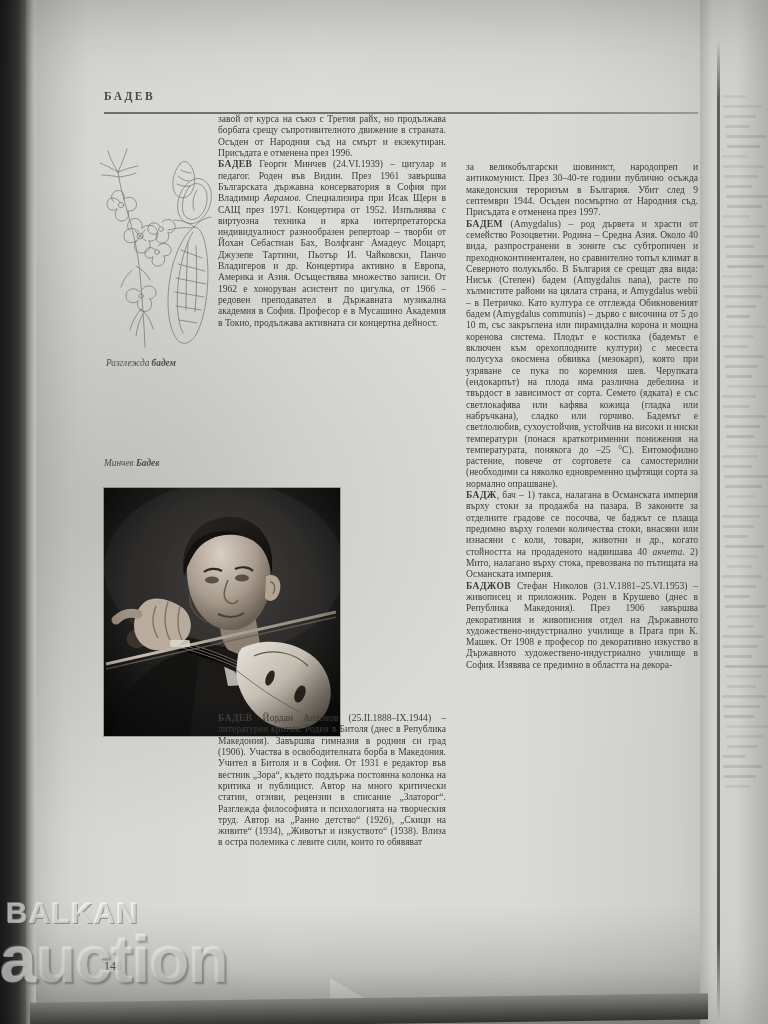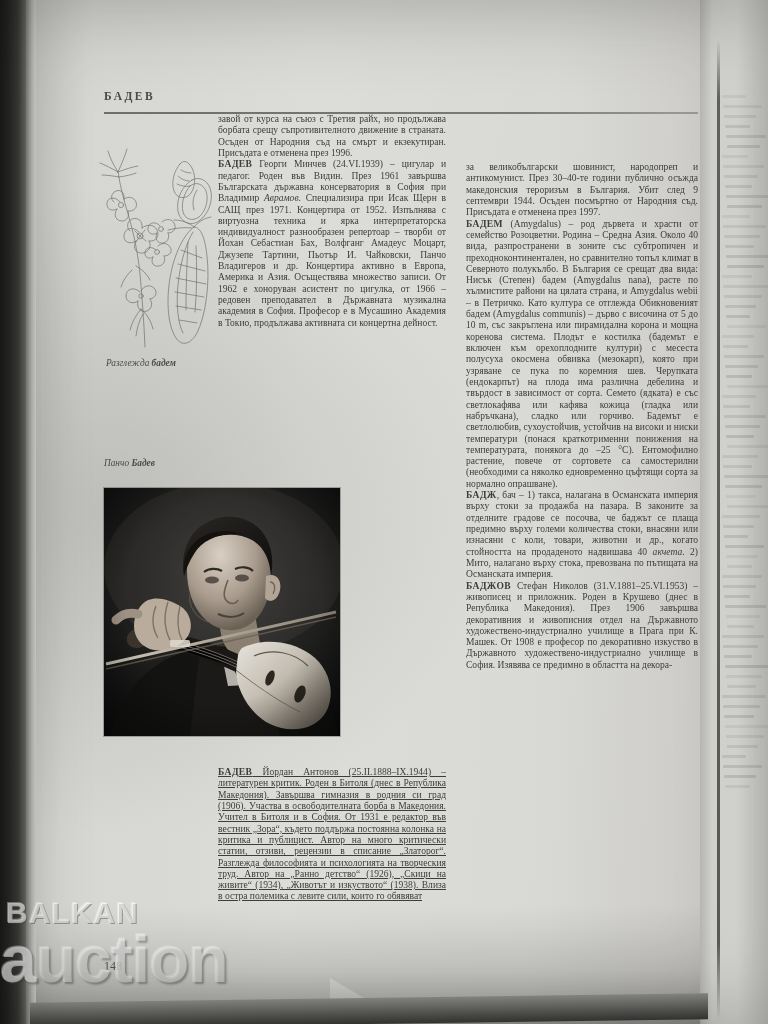--- a/index.html
+++ b/index.html
@@ -232,21 +232,21 @@
           <path d="M70 88 C78 86 86 85 94 86"></path>
         </g>
       </g>
     </svg>
   </div>
   <div class="cap cap-bot">
     <span>Разглежда </span><b>бадем</b>
   </div>
 
   <div class="cap cap-geo">
-    <span>Панчо </span><b>Бадев</b>
+    <span>Минчев </span><b>Бадев</b>
   </div>
 
   <div class="photo">
     <svg viewBox="0 0 236 248" xmlns="http://www.w3.org/2000/svg" width="236" height="248">
       <defs>
         <radialGradient id="bg" cx="52%" cy="38%" r="78%">
           <stop offset="0%" stop-color="#3e3e3c"></stop>
           <stop offset="45%" stop-color="#232322"></stop>
           <stop offset="100%" stop-color="#0d0d0d"></stop>
         </radialGradient>
@@ -335,21 +335,21 @@
       </radialGradient>
       <rect width="236" height="248" fill="url(#vg)"></rect>
     </svg>
   </div>
 
   <div class="col colL">
     <p><span>завой от курса на съюз с Третия райх, но продължава борбата срещу съпротивителното движение в страната. Осъден от Народния съд на смърт и екзекутиран. Присъдата е отменена през 1996.</span></p>
     <p><span class="ent">БАДЕВ</span><span> Георги Минчев (24.VI.1939) – цигулар и педагог. Роден във Видин. През 1961 завършва Българската държавна консерватория в София при Владимир </span><span class="ital">Аврамов</span><span>. Специализира при Исак Щерн в САЩ през 1971. Концертира от 1952. Изпълнява с виртуозна техника и ярка интерпретаторска индивидуалност разнообразен репертоар – творби от Йохан Себастиан Бах, Волфганг Амадеус Моцарт, Джузепе Тартини, Пьотър И. Чайковски, Панчо Владигеров и др. Концертира активно в Европа, Америка и Азия. Осъществява множество записи. От 1962 е хоноруван асистент по цигулка, от 1966 – редовен преподавател в Държавната музикална академия в София. Професор е в Мусашино Академия в Токио, продължава активната си концертна дейност.</span></p>
   </div>
 
-  <div class="col" style="left:218px; top:766px; width:228px;text-decoration:underline;">
+  <div class="col" style="left:218px; top:712px; width:228px;">
     <p><span class="ent">БАДЕВ</span><span> Йордан Антонов (25.II.1888–IX.1944) – литературен критик. Роден в Битоля (днес в Република Македония). Завършва гимназия в родния си град (1906). Участва в освободителната борба в Македония. Учител в Битоля и в София. От 1931 е редактор във вестник „Зора“, където поддържа постоянна колонка на критика и публицист. Автор на много критически статии, отзиви, рецензии в списание „Златорог“. Разглежда философията и психологията на творческия труд. Автор на „Ранно детство“ (1926), „Скици на живите“ (1934), „Животът и изкуството“ (1938). Влиза в остра полемика с левите сили, които го обявяват</span></p>
   </div>
 
   <div class="col colR">
     <p><span>за великобългарски шовинист, народопреп и антикомунист. През 30–40-те години публично осъжда македонския тероризъм в България. Убит след 9 септември 1944. Осъден посмъртно от Народния съд. Присъдата е отменена през 1997.</span></p>
     <p><span class="ent">БАДЕМ</span><span> (Amygdalus) – род дървета и храсти от семейство Розоцветни. Родина – Средна Азия. Около 40 вида, разпространени в зоните със субтропичен и преходноконтинентален, но сравнително топъл климат в Северното полукълбо. В България се срещат два вида: Нисък (Степен) бадем (Amygdalus nana), расте по хълмистите райони на цялата страна, и Amygdalus webii – в Петричко. Като култура се отглежда Обикновеният бадем (Amygdalus communis) – дърво с височина от 5 до 10 m, със закръглена или пирамидална корона и мощна коренова система. Плодът е костилка (бадемът е включен към орехоплодните култури) с месеста полусуха окосмена обвивка (мезокарп), която при узряване се пука по коремния шев. Черупката (ендокарпът) на плода има различна дебелина и твърдост в зависимост от сорта. Семето (ядката) е със светлокафява или кафява кожица (гладка или набръчкана), сладко или горчиво. Бадемът е светлолюбив, сухоустойчив, устойчив на високи и ниски температури (понася краткотрименни понижения на температурата, понякога до –25 °C). Ентомофилно растение, повече от сортовете са самостерилни (необходими са няколко едновременно цъфтящи сорта за нормално опрашване).</span></p>
     <p><span class="ent">БАДЖ</span><span>, бач – 1) такса, налагана в Османската империя върху стоки за продажба на пазара. В законите за отделните градове се посочва, че баджът се плаща предимно върху големи количества стоки, внасяни или изнасяни с коли, товари, животни и др., когато стойността на продаденото надвишава 40 </span><span class="ital">акчета</span><span>. 2) Мито, налагано върху стока, превозвана по пътищата на Османската империя.</span></p>
     <p><span class="ent">БАДЖОВ</span><span> Стефан Николов (31.V.1881–25.VI.1953) – живописец и приложник. Роден в Крушево (днес в Република Македония). През 1906 завършва декоративния и живописния отдел на Държавното художествено-индустриално училище в Прага при К. Машек. От 1908 е професор по декоративно изкуство в Държавното художествено-индустриално училище в София. Изявява се предимно в областта на декора-</span></p>
   </div>
 

